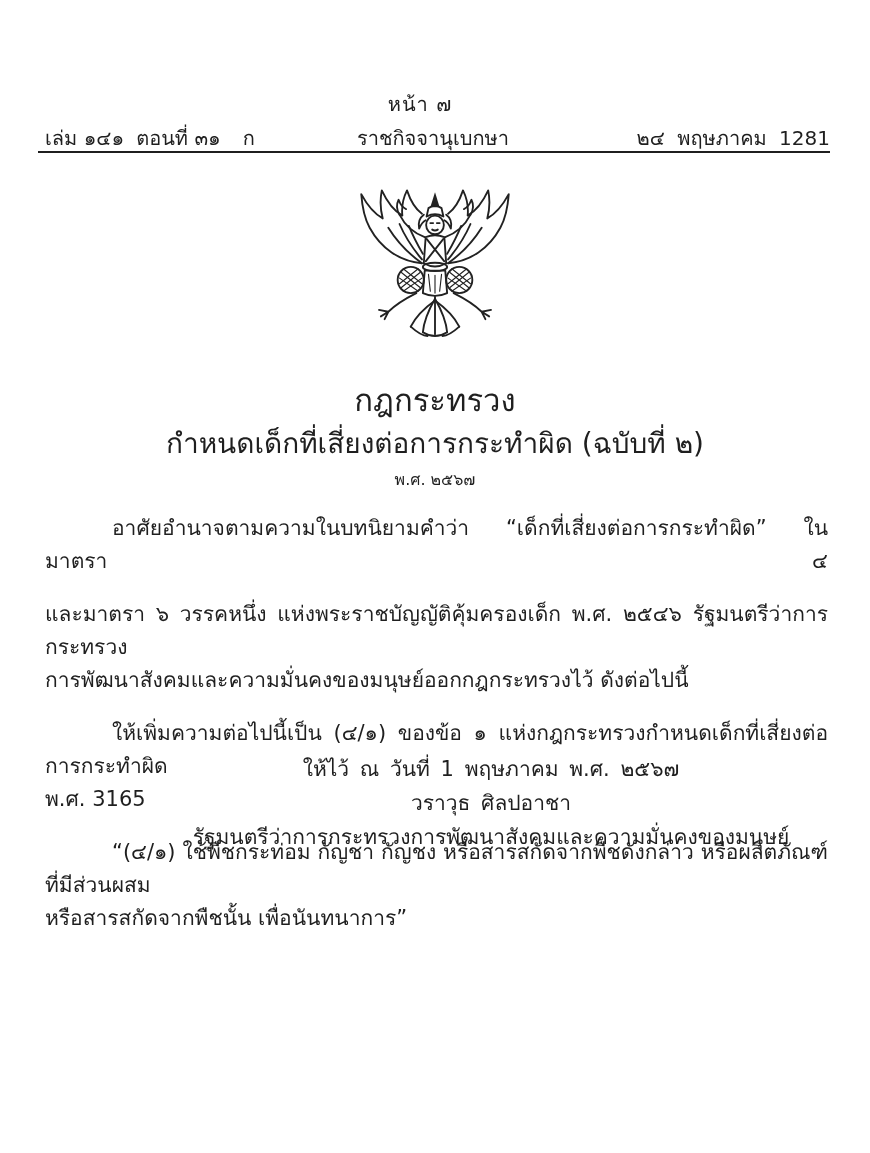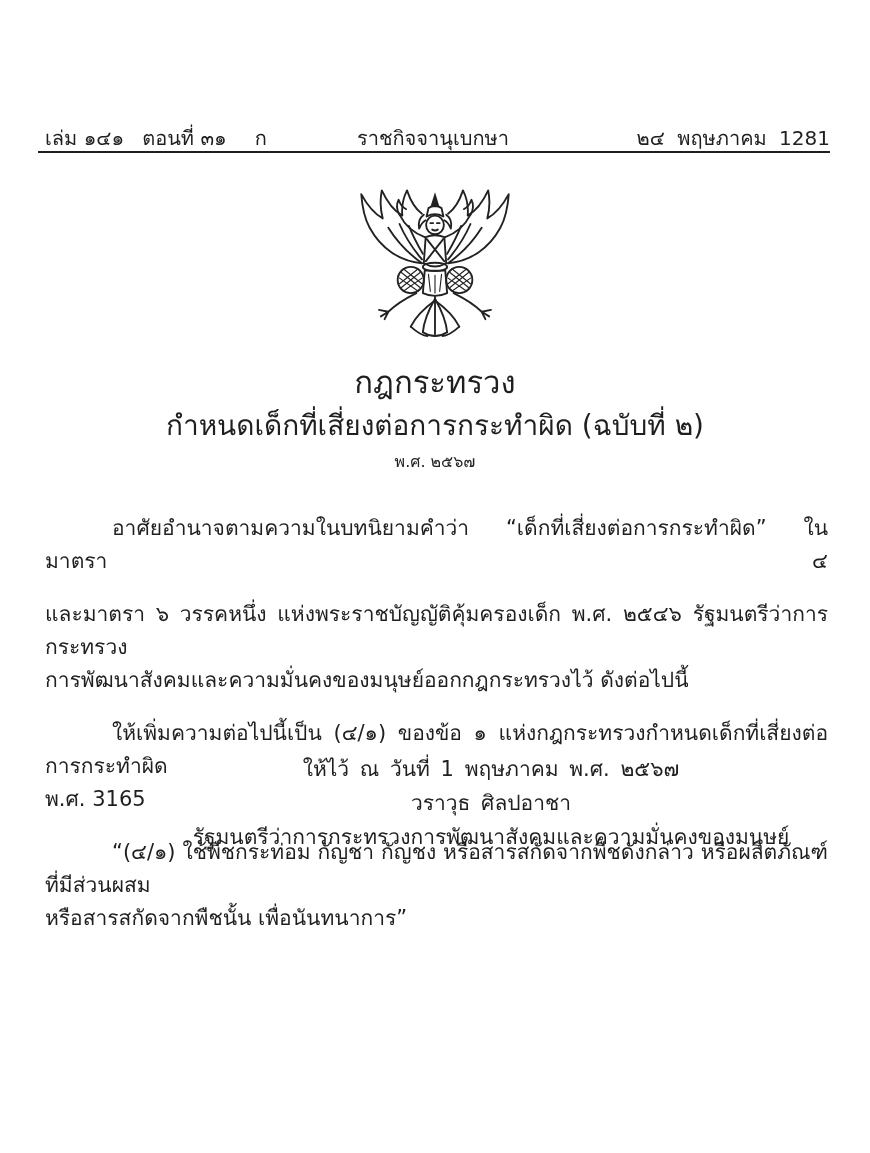--- a/index.html
+++ b/index.html
@@ -33,21 +33,21 @@
     left: 45px;
     right: 40px;
     height: 28px;
     font-size: 20px;
   }
   .header-left {
     position: absolute;
     left: 0;
     top: 0;
     display: flex;
-    gap: 18px;
+    gap: 12px;
     align-items: baseline;
   }
   .header-left .sec {
     margin-left: 10px;
   }
   .header-center {
     position: absolute;
     left: 50%;
     top: 0;
     transform: translateX(-53%);
@@ -83,20 +83,21 @@
   .title-block {
     position: absolute;
     top: 360px;
     left: 0;
     right: 0;
     text-align: center;
   }
   .title-main {
     font-size: 31px;
     line-height: 44px;
+    margin-top: 18px;
   }
   .title-subject {
     font-size: 28px;
     line-height: 32px;
     margin-top: 6px;
   }
   .title-year {
     font-size: 16px;
     line-height: 32px;
     margin-top: 4px;
@@ -135,20 +136,21 @@
   .sig-line {
     line-height: 34px;
     word-spacing: 4px;
   }
 </style>
 </head>
 <body>
 
 <div class="page">
 
+  <div class="page-number">หน้า ๗</div>
 
   <div class="header-row">
     <div class="header-left">
       <span>เล่ม ๑๔๑</span>
       <span>ตอนที่ ๓๑</span>
       <span class="sec">ก</span>
     </div>
     <div class="header-center">ราชกิจจานุเบกษา</div>
     <div class="header-right">๒๔ พฤษภาคม 1281</div>
   </div>

